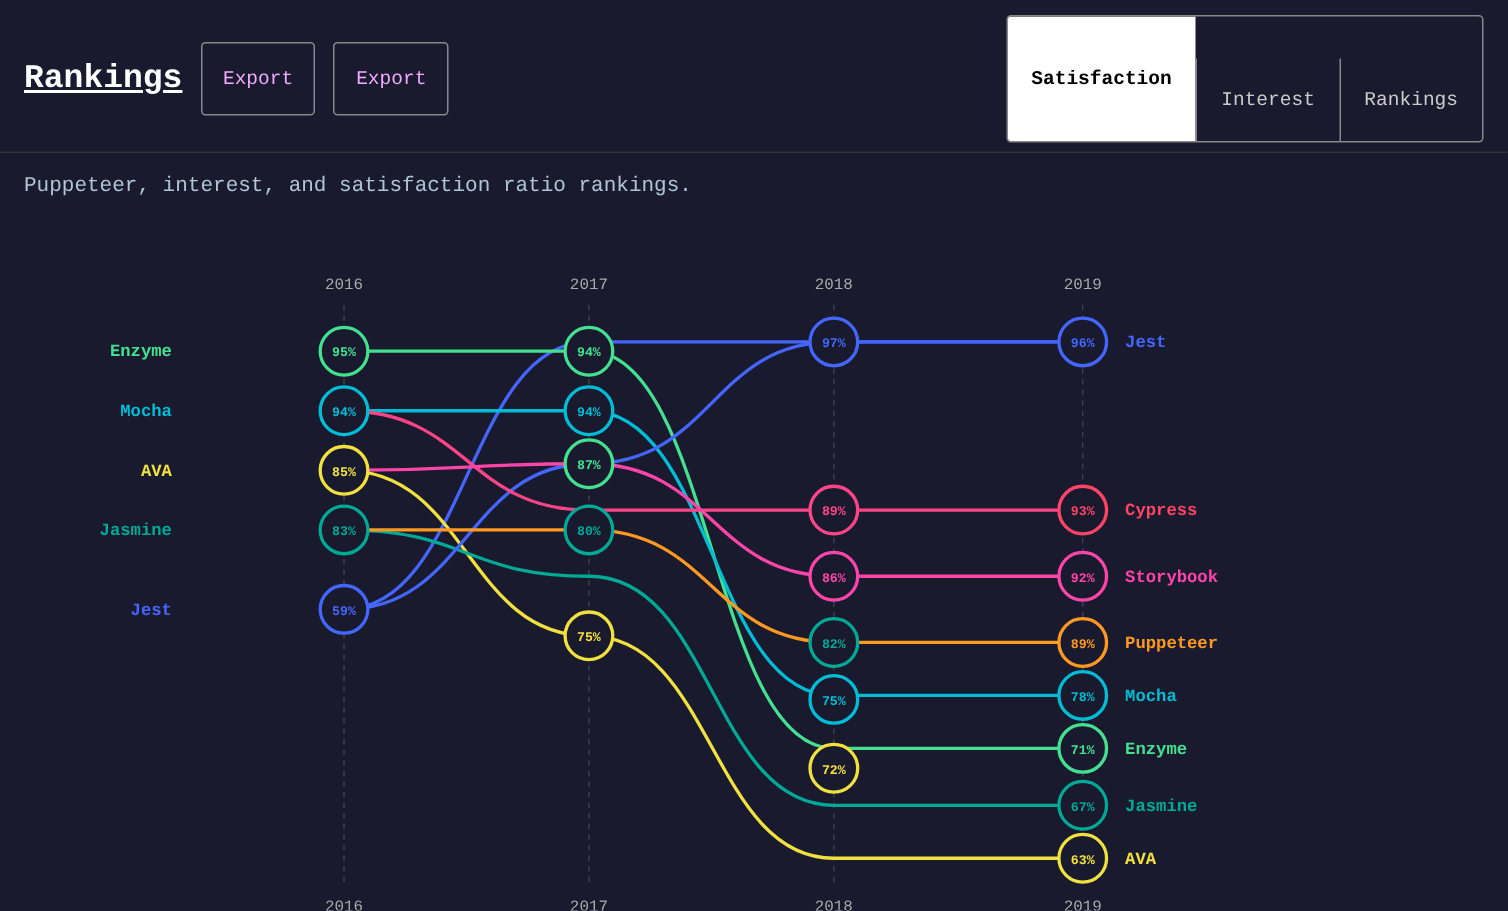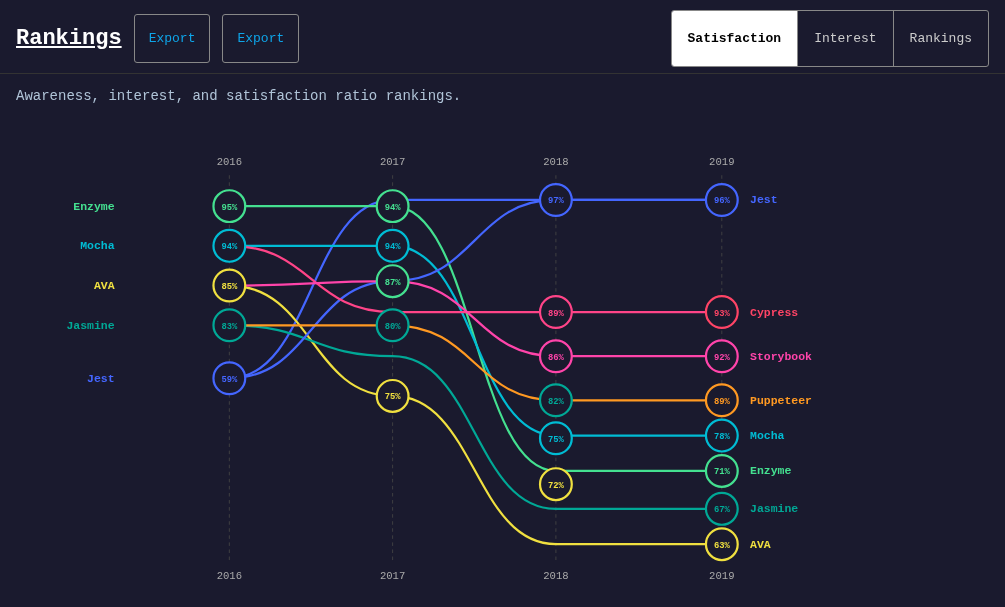--- a/index.html
+++ b/index.html
@@ -25,21 +25,21 @@
     }
     .title {
       font-size: 22px;
       font-weight: bold;
       color: #ffffff;
       text-decoration: underline;
     }
     .btn {
       border: 1px solid #888;
       background: transparent;
-      color: #0ea5e9;
+      color: #f0abfc;
       padding: 16px 14px;
       cursor: pointer;
       font-family: inherit;
       font-size: 13px;
       border-radius: 3px;
     }
     .tab-group {
       display: flex;
       border: 1px solid #888;
       border-radius: 3px;
@@ -55,20 +55,21 @@
       color: #ccc;
       text-align: center;
     }
     .tab.active {
       background: #ffffff;
       color: #000;
       font-weight: bold;
     }
     .tab + .tab {
       border-left: 1px solid #888;
+      margin-top: 28px;
     }
     .subtitle {
       padding: 14px 16px 6px 16px;
       font-size: 14px;
       color: #b0c4d8;
     }
     .chart-area {
       position: relative;
       width: 887px;
       height: 510px;
@@ -95,21 +96,21 @@
     <button class="btn">Export</button>
     <button class="btn">Export</button>
   </div>
   <div class="tab-group">
     <button class="tab active">Satisfaction</button>
     <button class="tab">Interest</button>
     <button class="tab">Rankings</button>
   </div>
 </div>
 
-<div class="subtitle">Awareness, interest, and satisfaction ratio rankings.</div>
+<div class="subtitle">Puppeteer, interest, and satisfaction ratio rankings.</div>
 
 <div class="chart-area">
   <svg class="chart" viewBox="0 0 1005 510">
 
     <text class="year-label" x="210" y="28" text-anchor="middle" fill="#aaaaaa">2016</text>
     <text class="year-label" x="395" y="28" text-anchor="middle" fill="#aaaaaa">2017</text>
     <text class="year-label" x="580" y="28" text-anchor="middle" fill="#aaaaaa">2018</text>
     <text class="year-label" x="768" y="28" text-anchor="middle" fill="#aaaaaa">2019</text>
 
     <line x1="210" y1="40" x2="210" y2="480" stroke="#444" stroke-width="1" stroke-dasharray="4,4"></line>

